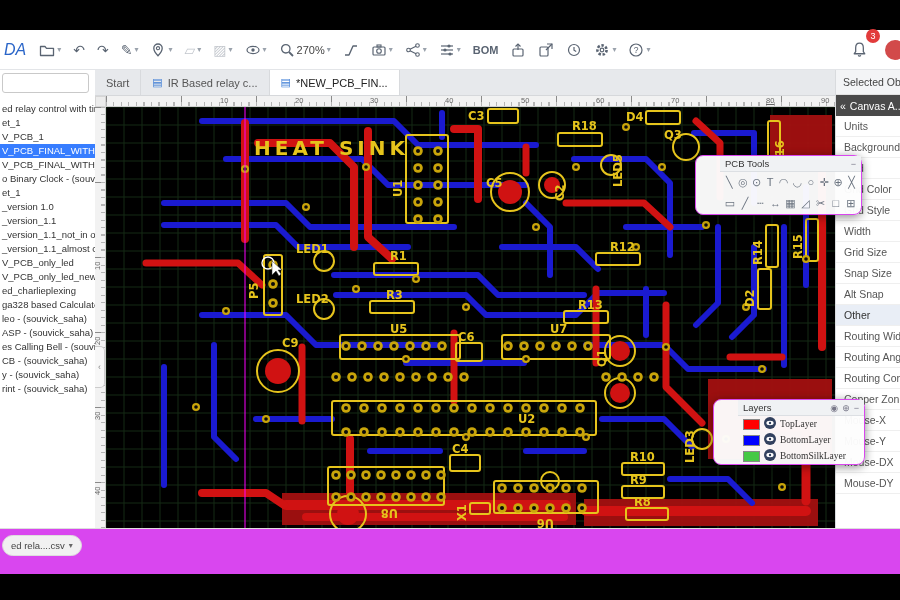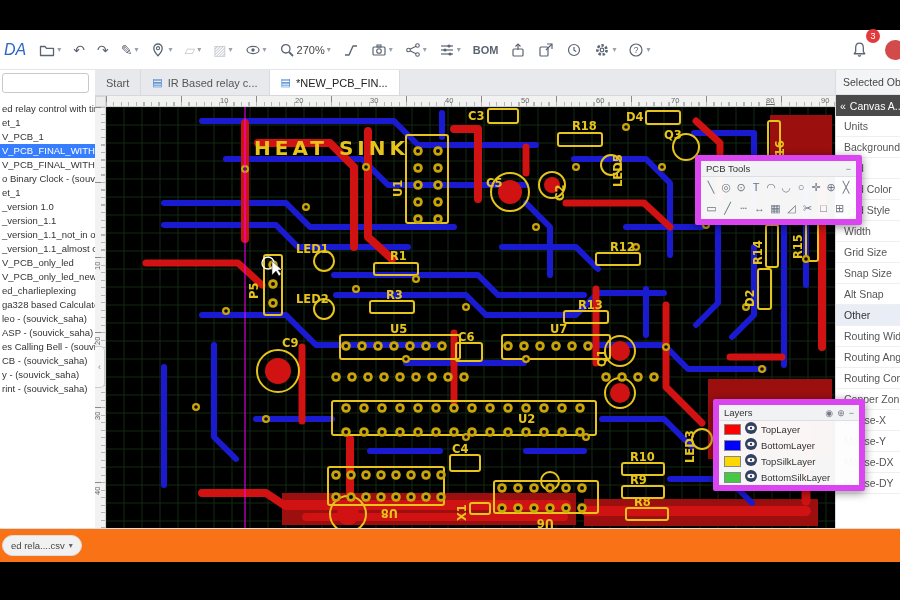--- a/index.html
+++ b/index.html
@@ -58,47 +58,47 @@
               background-image:repeating-linear-gradient(180deg,#b5b5b5 0 1px,transparent 1px 7.5px),
                                repeating-linear-gradient(180deg,#8a8a8a 0 1px,transparent 1px 75px);
               background-size:4px 100%,100% 100%;background-position:right top,left top;background-repeat:repeat-y;}
   .ruler-left span{position:absolute;left:0;font-size:7.5px;color:#666;transform:rotate(-90deg);transform-origin:4px 6px;}
   #pcb{position:absolute;left:11px;top:11px;}
   .collapse-handle{position:absolute;left:0;top:250px;width:10px;height:42px;background:#f7f7f7;
                    border:1px solid #ccc;border-left:none;border-radius:0 5px 5px 0;color:#888;
                    font-size:9px;display:flex;align-items:center;justify-content:center;z-index:6;}
 
   
-  .fpanel{position:absolute;background:rgba(253,253,253,.97);border:6px solid #d946ef;
-          box-shadow:0 2px 10px rgba(0,0,0,.45);z-index:8;border-radius:2px;}
+  .fpanel{position:absolute;background:rgba(253,253,253,.97);border:1px solid #d946ef;
+          box-shadow:0 2px 10px rgba(0,0,0,.45);z-index:8;border-radius:8px;padding-left:24px;}
   .fp-title{height:16px;display:flex;align-items:center;background:#f0f2f4;border-bottom:1px solid #dcdfe3;
             font-size:9.5px;color:#333;padding:0 5px;gap:4px;}
   .fp-title .sp{flex:1;}
   .fp-title .mini{font-size:9px;color:#778;}
   .tools-row{display:flex;padding:2px 3px;gap:1px;}
   .tool-cell{width:15px;height:17px;font-size:11px;color:#6b7480;text-align:center;line-height:17px;}
   .pcb-tools{left:600px;top:59px;width:167px;}
   .layers-panel{left:618px;top:303px;width:152px;}
-  .layer-row{display:flex;align-items:center;gap:4px;padding:1px 5px;height:16px;}
+  .layer-row{display:flex;align-items:center;gap:4px;padding:1px 5px;height:16px;font-family:Liberation Serif, serif;}
   .sw{width:17px;height:11px;border:1px solid #888;flex:none;}
   .layer-name{font-size:9.5px;color:#333;white-space:nowrap;}
 
   
   .right-panel{position:absolute;left:835px;top:40px;width:65px;height:458px;background:#fff;
                border-left:1px solid #d9dbde;overflow:hidden;}
   .rp-tab{height:25px;line-height:25px;font-size:10.5px;color:#444;padding-left:7px;background:#f3f4f6;
           border-bottom:1px solid #e2e2e2;white-space:nowrap;}
   .rp-dark{height:21px;display:flex;align-items:center;background:#4a4a4a;color:#fff;font-size:10.5px;
            padding-left:4px;gap:4px;white-space:nowrap;}
   .rp-row{height:21px;line-height:21px;font-size:10.5px;color:#555;padding-left:8px;
           border-bottom:1px solid #efefef;white-space:nowrap;}
   .rp-row.section{background:#e9eef6;color:#333;}
 
   
-  .bottom-strip{position:absolute;left:0;top:498px;width:900px;height:34px;background:#f97316;
+  .bottom-strip{position:absolute;left:0;top:498px;width:900px;height:46px;background:#d946ef;
                 border-top:1px solid #ddd;}
   .chip{position:absolute;left:2px;top:6px;height:21px;display:flex;align-items:center;gap:4px;
         background:#f1f1f1;border:1px solid #ddd;border-radius:11px;padding:0 8px;font-size:9.5px;color:#444;}
   .chip .cc{font-size:8px;color:#666;}
 </style>
 </head>
 <body>
 
 <div class="stage">
   <div class="letterbox lb-top"></div>
@@ -801,29 +801,20 @@
             <div class="layer-row">
               <span class="sw" style="background: rgb(0, 0, 255);"></span>
               <span><svg width="12" height="12" viewBox="0 0 12 12">
                   <circle cx="6" cy="6" r="6" fill="#32415e"></circle>
                   <ellipse cx="6" cy="6" rx="3.6" ry="2.2" fill="#fff"></ellipse>
                   <circle cx="6" cy="6" r="1.2" fill="#32415e"></circle>
                 </svg></span>
               <span class="layer-name">BottomLayer</span>
             </div>
             <div class="layer-row">
-              <span class="sw" style="background: rgb(255, 215, 0);"></span>
-              <span><svg width="12" height="12" viewBox="0 0 12 12">
-                  <circle cx="6" cy="6" r="6" fill="#32415e"></circle>
-                  <ellipse cx="6" cy="6" rx="3.6" ry="2.2" fill="#fff"></ellipse>
-                  <circle cx="6" cy="6" r="1.2" fill="#32415e"></circle>
-                </svg></span>
-              <span class="layer-name">TopSilkLayer</span>
-            </div>
-            <div class="layer-row">
               <span class="sw" style="background: rgb(69, 201, 69);"></span>
               <span><svg width="12" height="12" viewBox="0 0 12 12">
                   <circle cx="6" cy="6" r="6" fill="#32415e"></circle>
                   <ellipse cx="6" cy="6" rx="3.6" ry="2.2" fill="#fff"></ellipse>
                   <circle cx="6" cy="6" r="1.2" fill="#32415e"></circle>
                 </svg></span>
               <span class="layer-name">BottomSilkLayer</span>
             </div>
           </div>
       </div>

